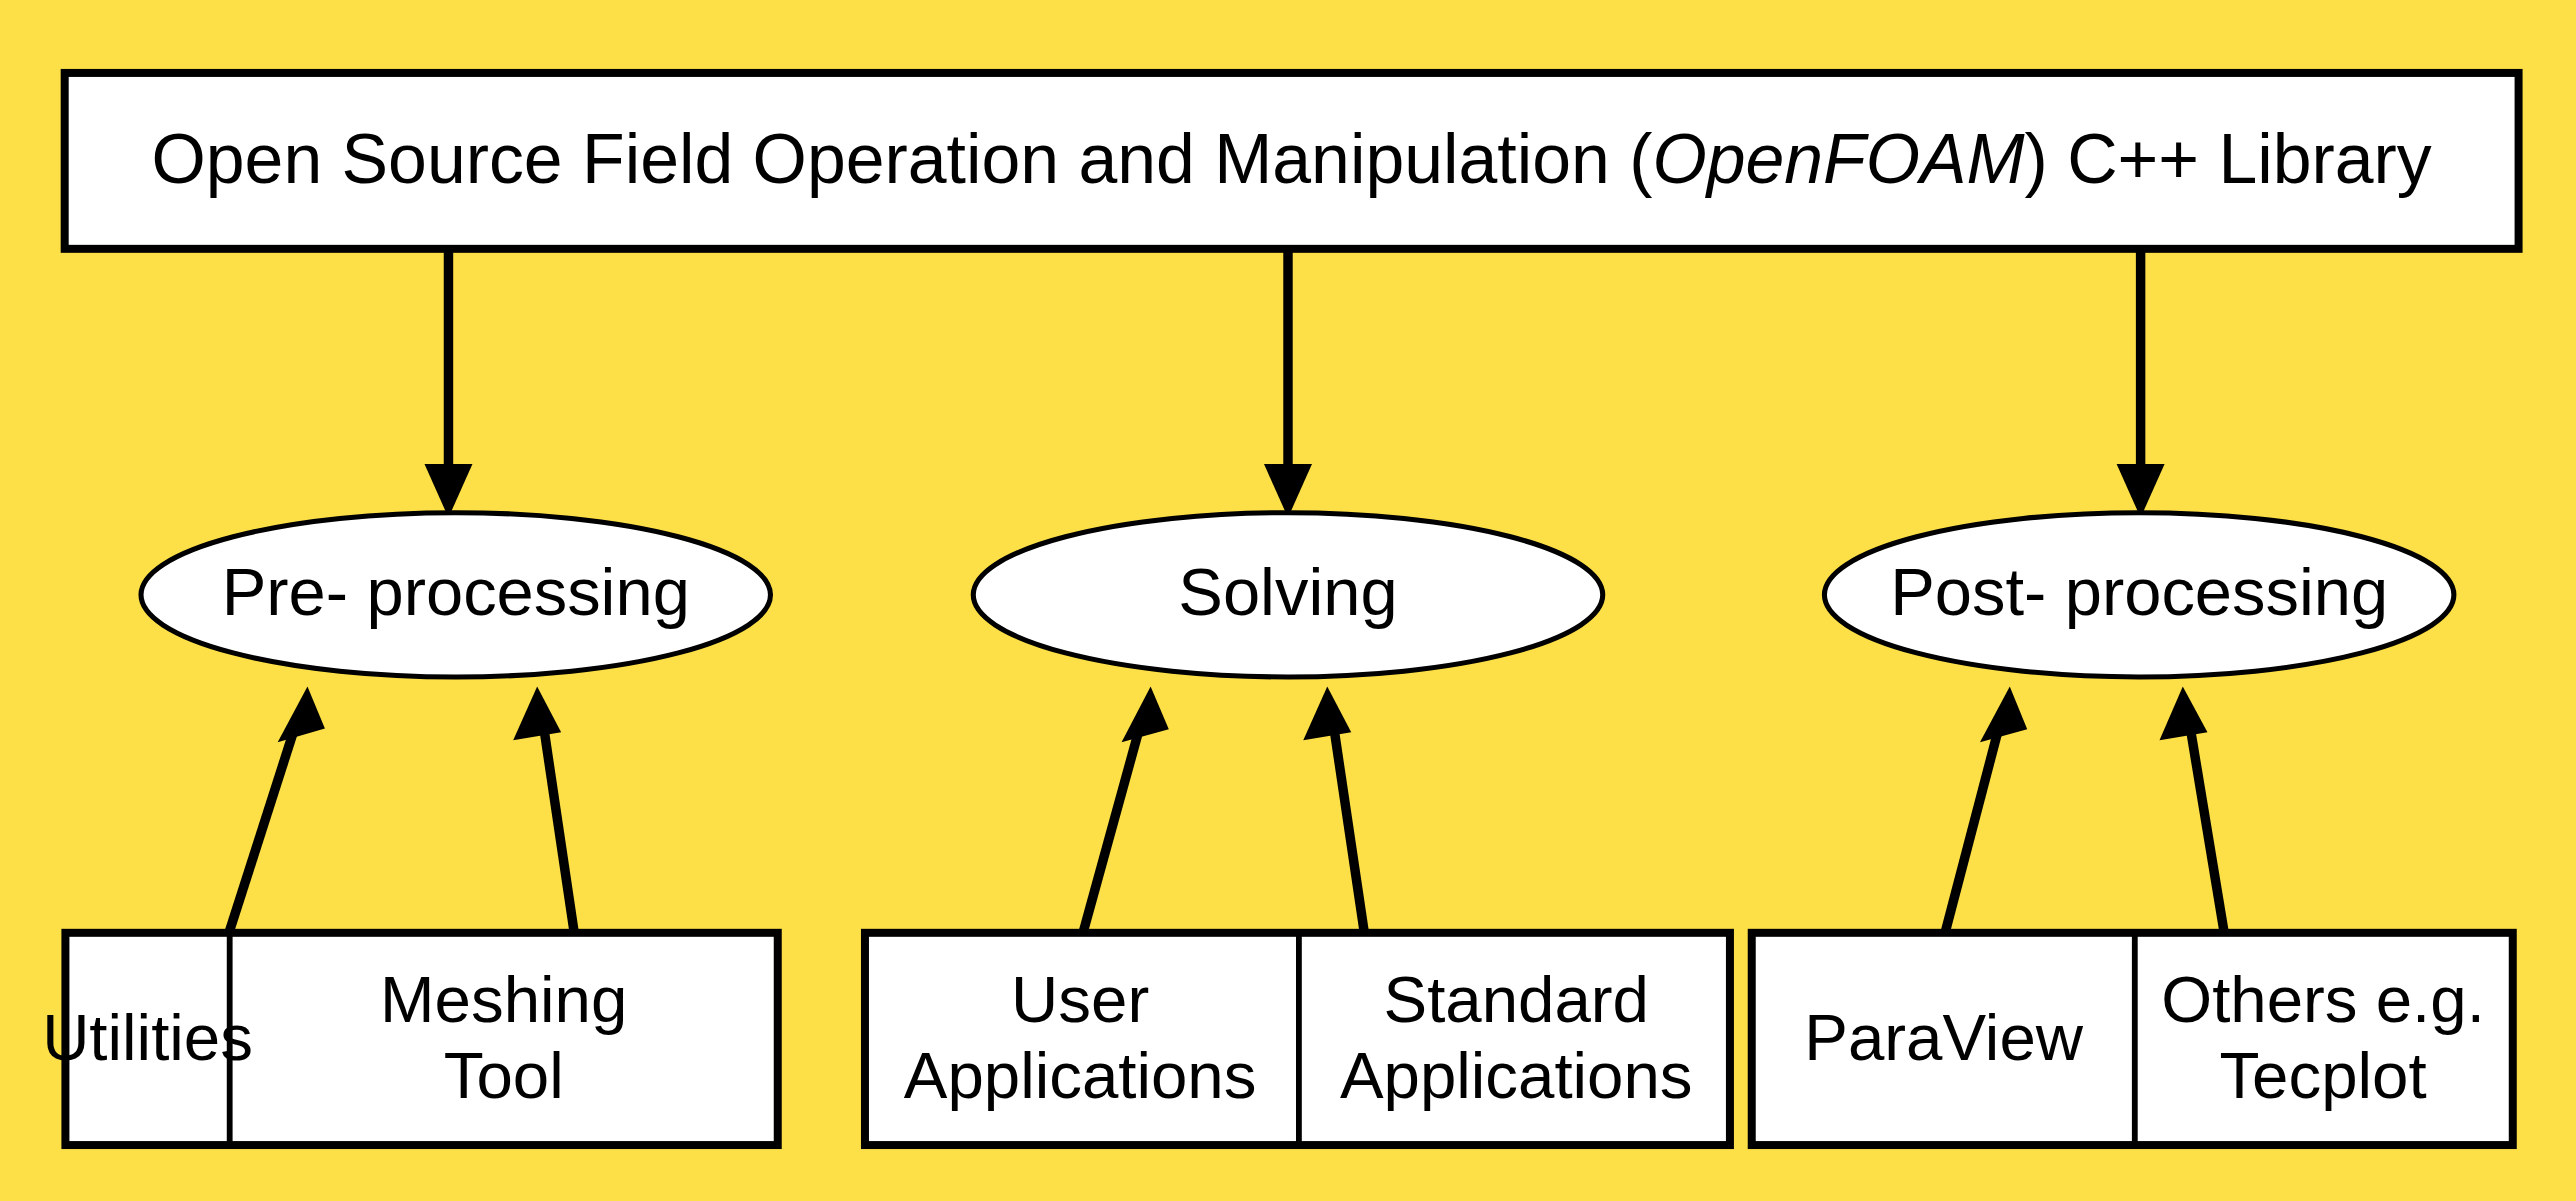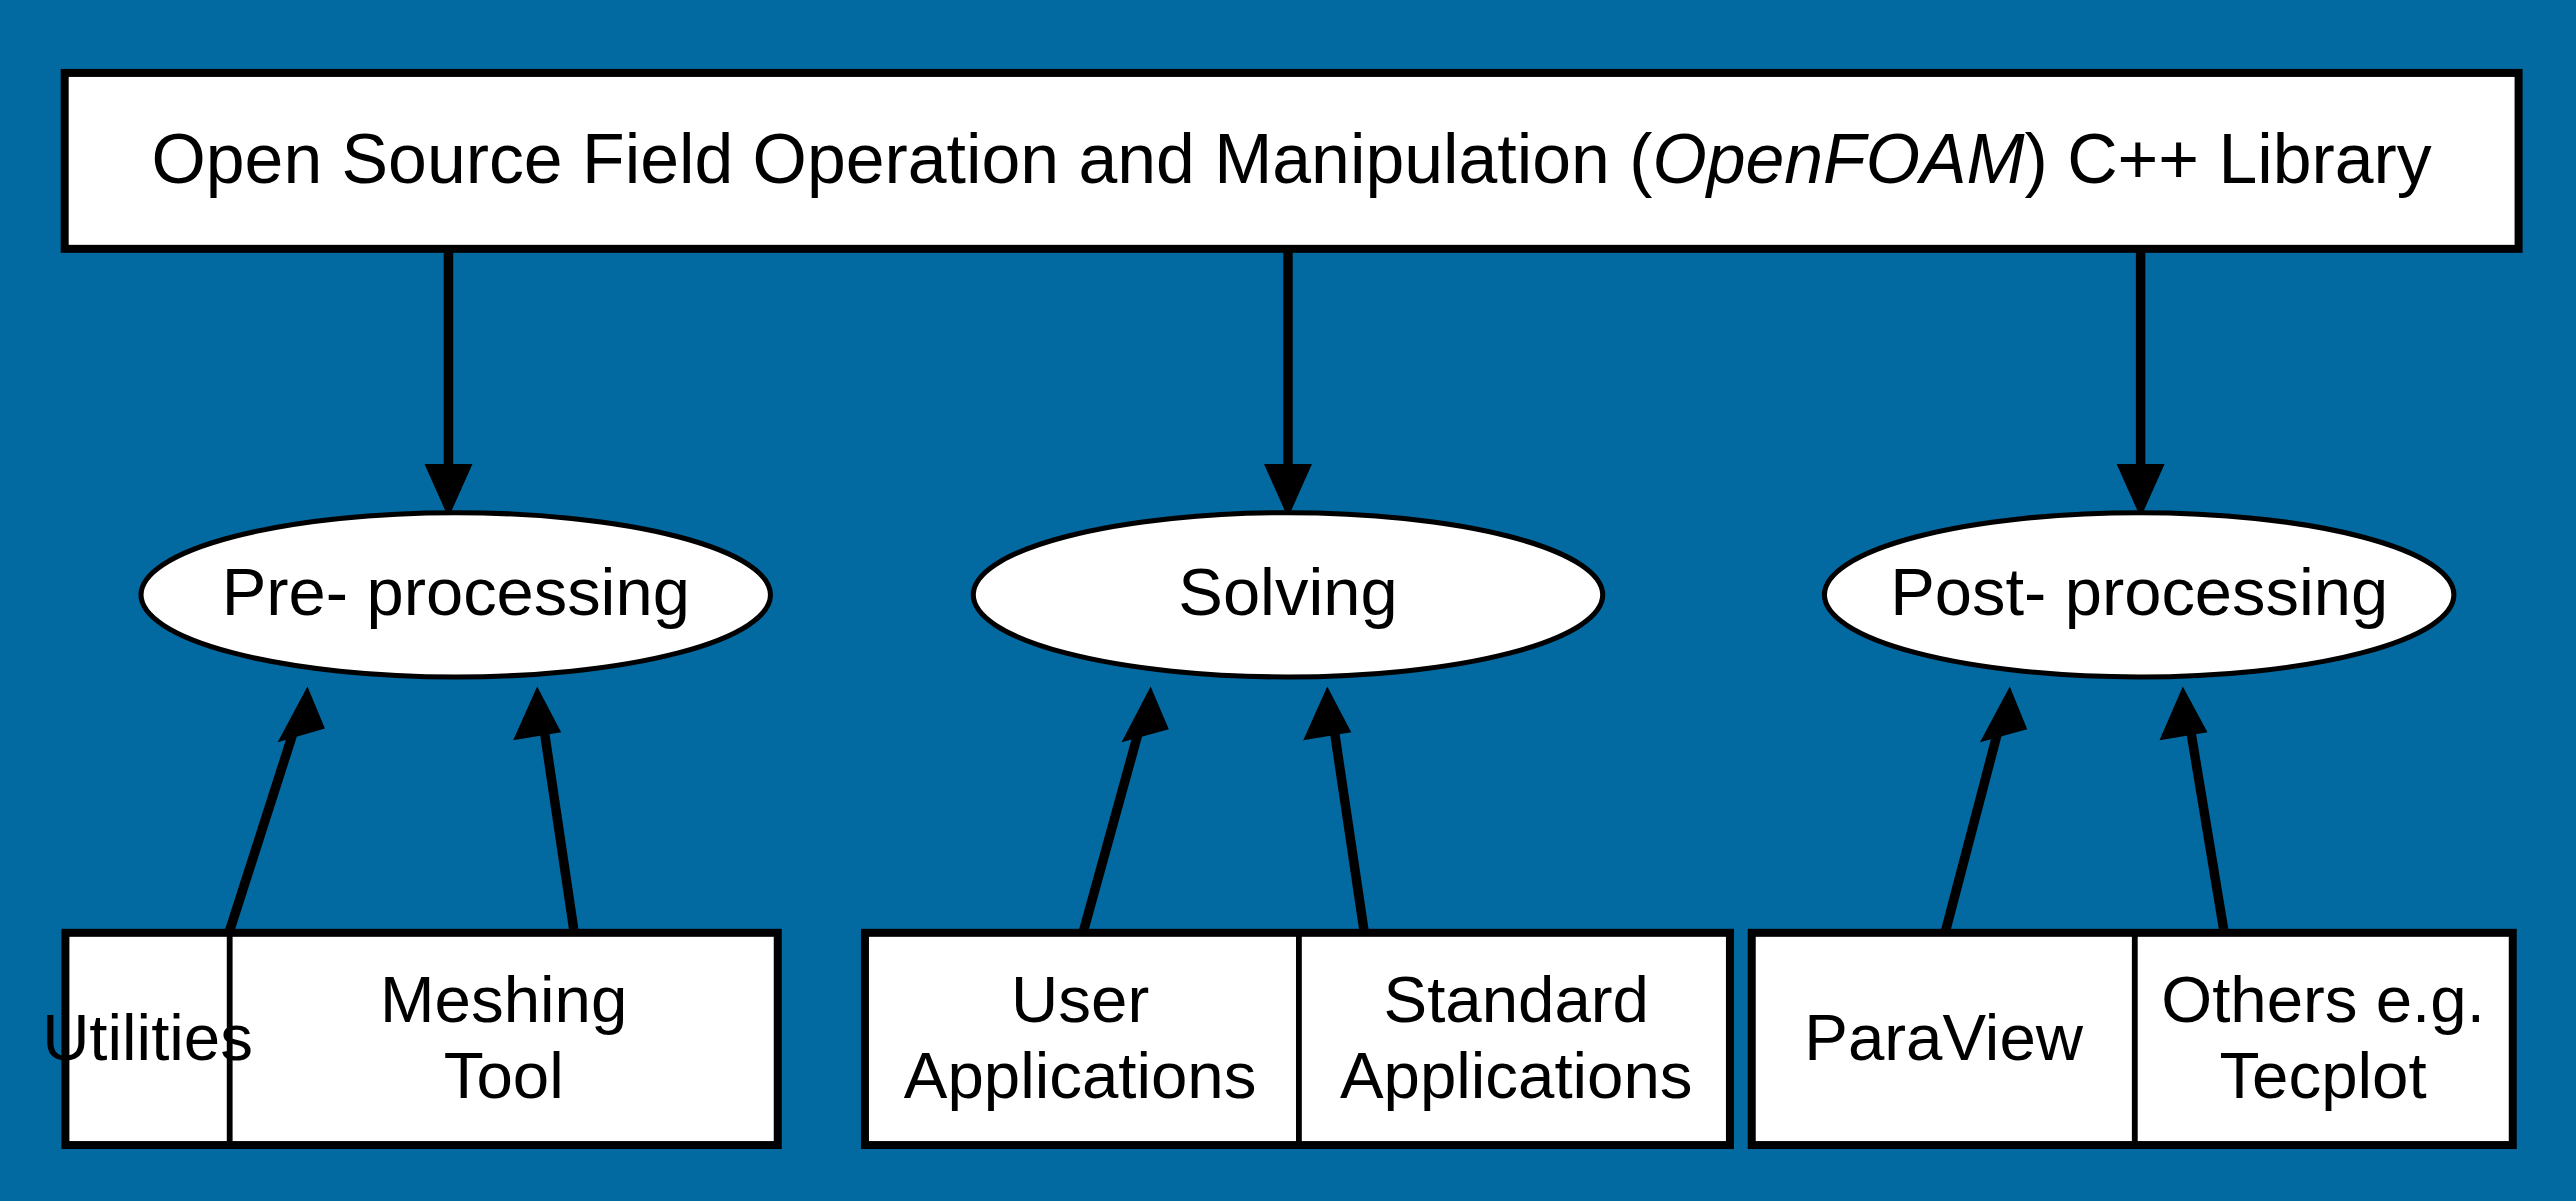--- a/index.html
+++ b/index.html
@@ -10,21 +10,21 @@
   body {
     width: 2576px;
     height: 1202px;
     overflow: hidden;
     font-family: "Liberation Sans", sans-serif;
   }
   #diagram-root {
     position: relative;
     width: 2576px;
     height: 1202px;
-    background: #0369a1;
+    background: #fde047;
   }
   svg#flowchart {
     display: block;
     width: 2576px;
     height: 1202px;
   }
   .node-shape {
     fill: #ffffff;
     stroke: #000000;
   }

